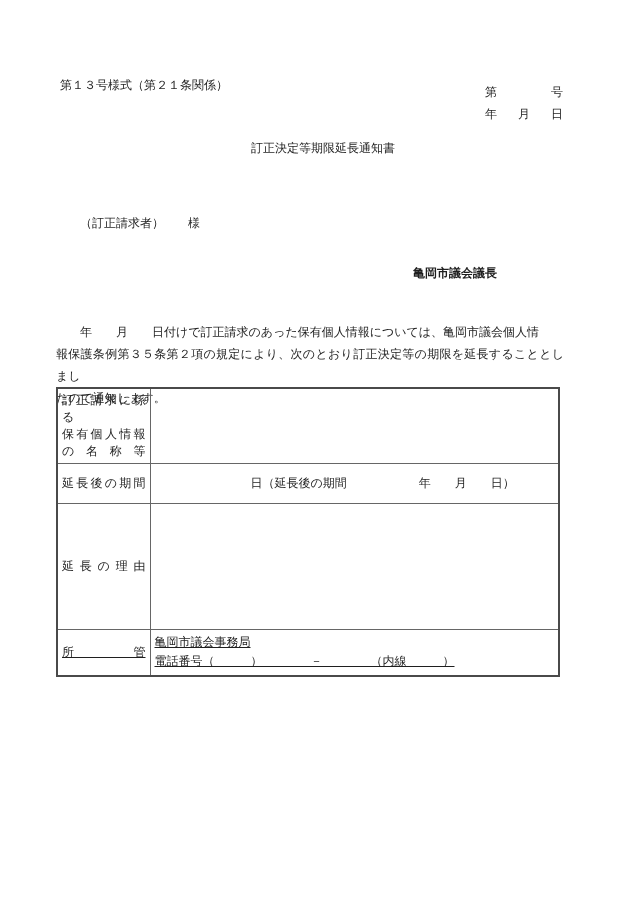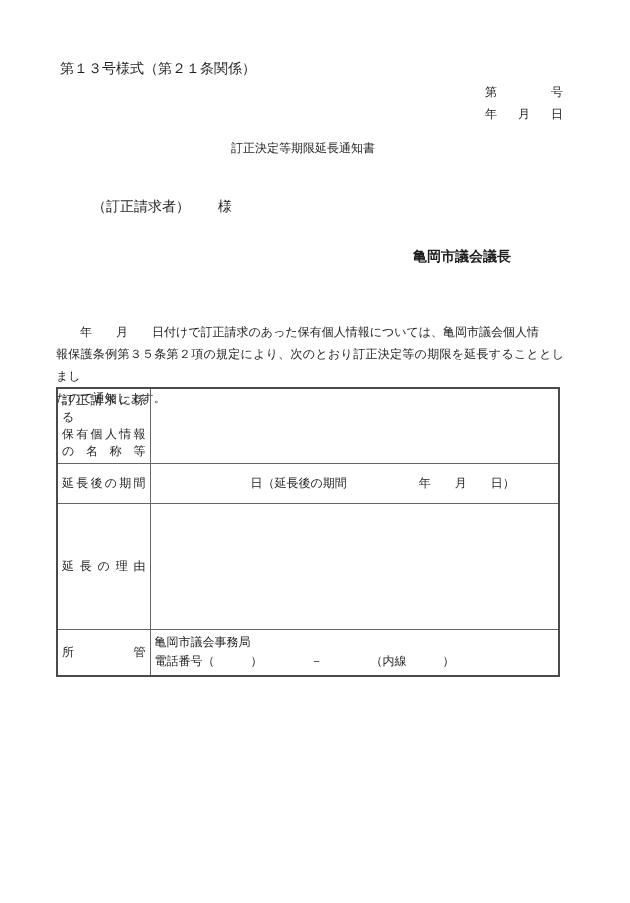--- a/index.html
+++ b/index.html
@@ -8,36 +8,36 @@
     width: 630px; height: 903px;
     font-family: "Liberation Serif", "DejaVu Serif", serif;
   }
   .page {
     position: relative;
     width: 630px; height: 903px;
     background: #ffffff;
     color: #1f1f1f;
     overflow: hidden;
   }
-  .txt { font-size: 14px; line-height: 14px; white-space: pre; }
+  .txt { font-size: 12px; line-height: 14px; white-space: pre; margin-top: 16px; }
 
   .form-number { position: absolute; left: 60px; top: 62px; }
 
   .doc-meta { position: absolute; left: 485px; top: 81px; width: 78px; }
   .doc-meta-line {
     display: flex; justify-content: space-between;
     height: 22px; align-items: center; font-size: 12px;
   }
 
   .doc-title {
-    position: absolute; left: 52px; top: 141px; width: 502px;
+    position: absolute; left: 72px; top: 141px; width: 502px;
     text-align: center; font-size: 12px; line-height: 14px;
   }
 
-  .addressee { position: absolute; left: 92px; top: 200px; text-align: center; }
+  .addressee { position: absolute; left: 80px; top: 200px; text-align: center; }
   .sender    { position: absolute; left: 413px; top: 250px; font-weight: bold; }
 
   .body-par {
     position: absolute; left: 56px; top: 321px; width: 508px;
     font-size: 12px; line-height: 22px;
     white-space: pre-wrap; text-align: justify;
   }
 
   table.form-table {
     position: absolute; left: 56px; top: 387px;
@@ -59,21 +59,21 @@
     white-space: pre-line;
     line-height: 17px;
   }
   td.ct {
     white-space: pre-wrap;
     line-height: 19px;
   }
   tr.r1 { height: 58px; margin-top: 40px; }
   tr.r2 { height: 40px; }
   tr.r3 { height: 126px; }
-  tr.r4 { height: 46px; }
+  tr.r4 { height: 46px; text-decoration: underline; }
 </style>
 </head>
 <body>
 
 <div class="page">
 
   <div class="txt form-number">第１３号様式（第２１条関係）</div>
 
   <div class="doc-meta">
     <div class="doc-meta-line">

